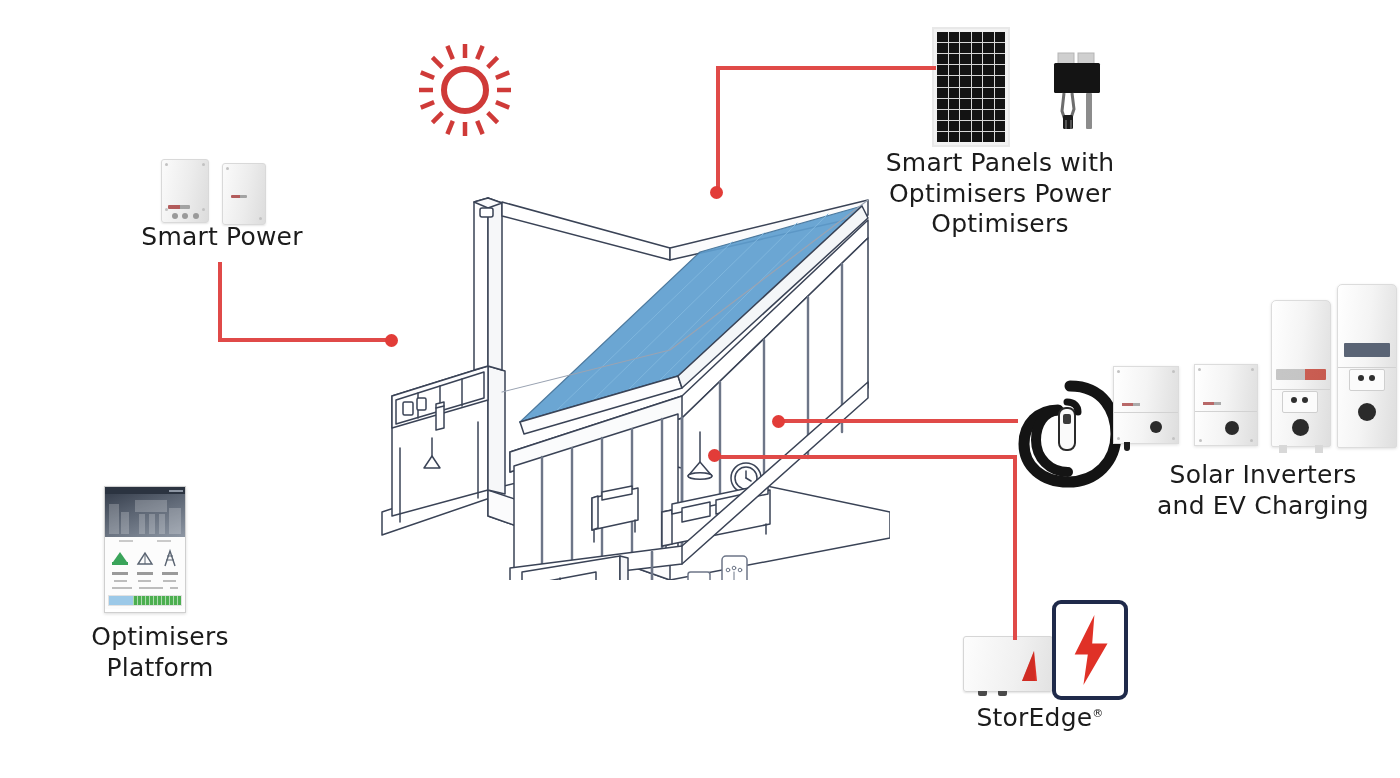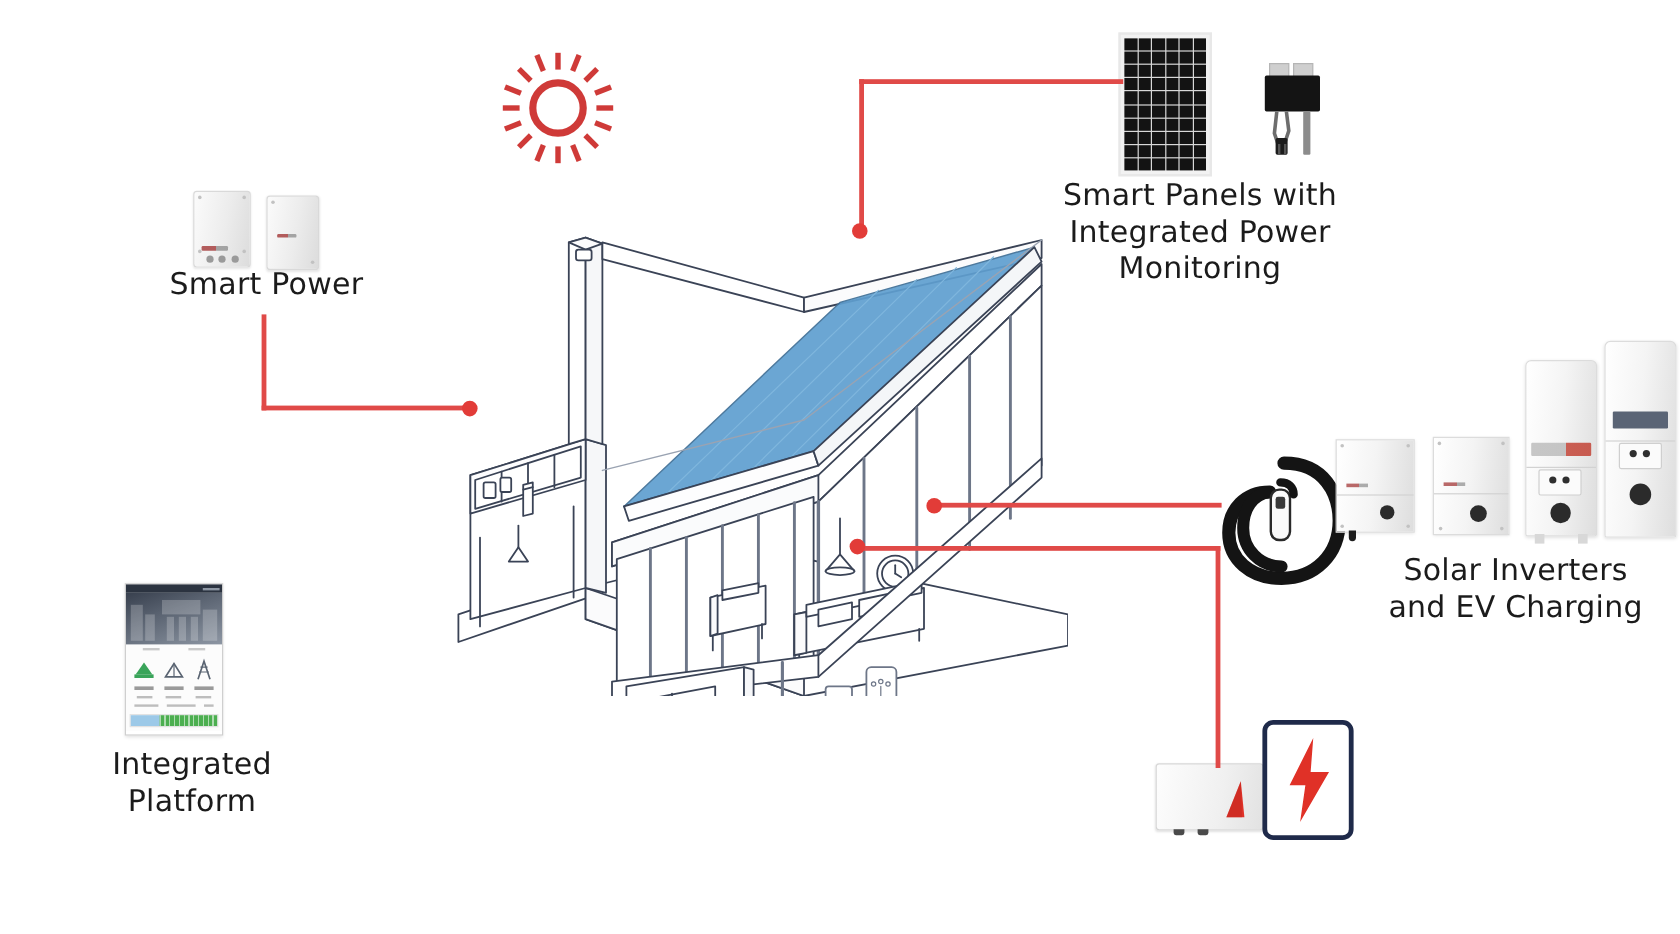--- a/index.html
+++ b/index.html
@@ -505,22 +505,23 @@
   <div class="conn conn-h" style="left:778px;top:419px;width:240px;"></div>
   <div class="dot" style="left:772px;top:415px;"></div>
 
   <div class="conn conn-h" style="left:714px;top:455px;width:303px;"></div>
   <div class="conn conn-v" style="left:1013px;top:455px;height:185px;"></div>
   <div class="dot" style="left:708px;top:449px;"></div>
 
   <div class="label label-smart-energy">Smart Power</div>
 
   <div class="label label-panels">Smart Panels with
-Integrated Power Monitoring</div>
+Optimisers Power Optimisers</div>
 
   <div class="label label-inverters">Solar Inverters
 and EV Charging</div>
 
-
-  <div class="label label-monitoring">Integrated
+  <div class="label label-storedge"><span>StorEdge</span><span class="sup">®</span></div>
+
+  <div class="label label-monitoring">Optimisers
 Platform</div>
 
 </div>
 
 </body></html>

